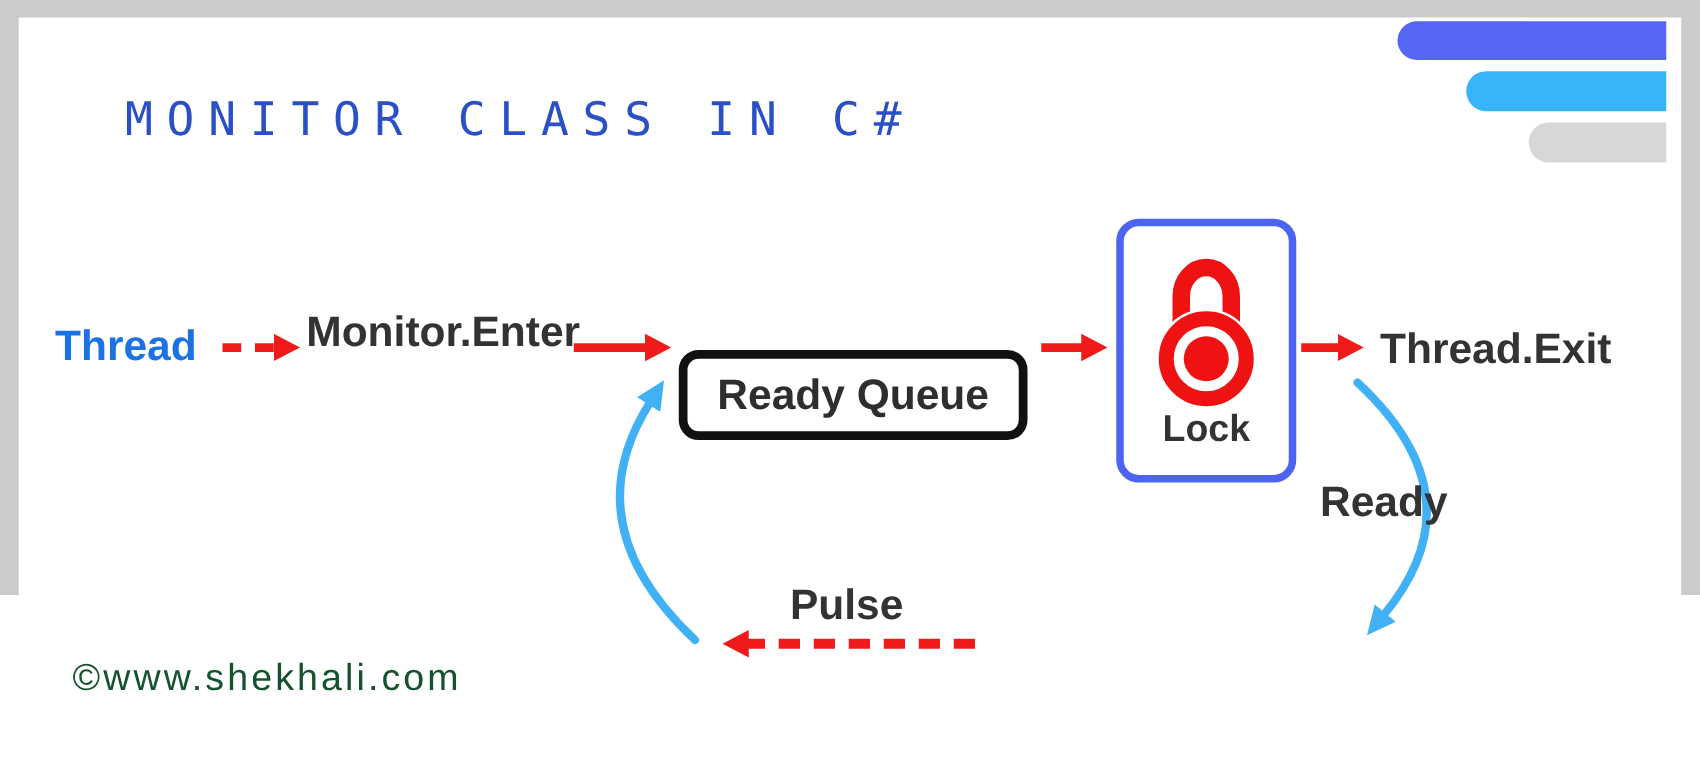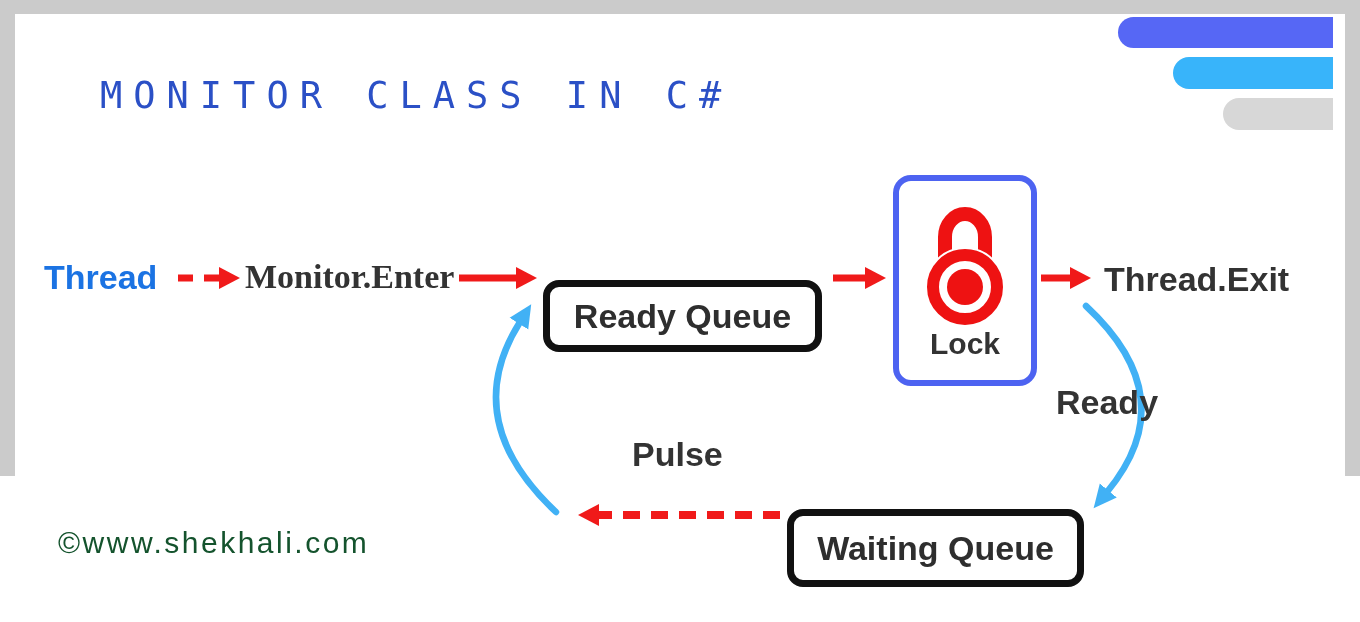--- a/index.html
+++ b/index.html
@@ -17,24 +17,24 @@
 
   .title {
     position:absolute; left:100px; top:74px;
     font-family:"DejaVu Sans Mono", monospace;
     font-size:37px; font-weight:500; letter-spacing:11px; color:#2b50c6;
     white-space:nowrap;
   }
 
   .lbl { position:absolute; font-weight:bold; font-size:34px; color:#333333; white-space:nowrap; }
   .lbl-thread { left:44px;  top:258px; color:#1b73e3;text-align:right; }
-  .lbl-enter  { left:245px; top:258px;font-family:Liberation Serif, serif; }
+  .lbl-enter  { left:245px; top:247px; }
   .lbl-exit   { left:1104px; top:260px; }
   .lbl-wait   { left:1056px; top:383px; }
-  .lbl-pulse  { left:632px;  top:435px; }
+  .lbl-pulse  { left:632px;  top:465px; }
 
   .qbox {
     position:absolute; display:flex; align-items:center; justify-content:center;
     border:7px solid #111111; border-radius:16px; background:#ffffff;
     font-weight:bold; font-size:34px; color:#2e2e2e; white-space:nowrap;margin-top:40px;
   }
   .qbox-ready   { left:543px; top:240px; width:279px; height:72px; }
   .qbox-waiting { left:787px; top:469px; width:297px; height:78px; }
 
   .lockbox {
@@ -91,23 +91,20 @@
 
   <div class="lbl lbl-thread">Thread</div>
   <div class="lbl lbl-enter">Monitor.Enter</div>
   <div class="lbl lbl-exit">Thread.Exit</div>
   <div class="lbl lbl-wait">Ready</div>
   <div class="lbl lbl-pulse">Pulse</div>
 
   <div class="qbox qbox-ready">
     <span>Ready Queue</span>
   </div>
-  <div class="qbox qbox-waiting">
-    <span>Waiting Queue</span>
-  </div>
 
   <div class="lockbox">
     <svg width="96" height="142" viewBox="0 0 96 142">
       <path d="M 28 92 L 28 48 A 20 23 0 0 1 68 48 L 68 92" fill="none" stroke="#ee1212" stroke-width="14"></path>
       <circle cx="48" cy="98" r="40" fill="#ffffff"></circle>
       <circle cx="48" cy="98" r="32" fill="none" stroke="#ee1212" stroke-width="12"></circle>
       <circle cx="48" cy="98" r="18" fill="#ee1212"></circle>
     </svg>
     <div class="lock-label">Lock</div>
   </div>

